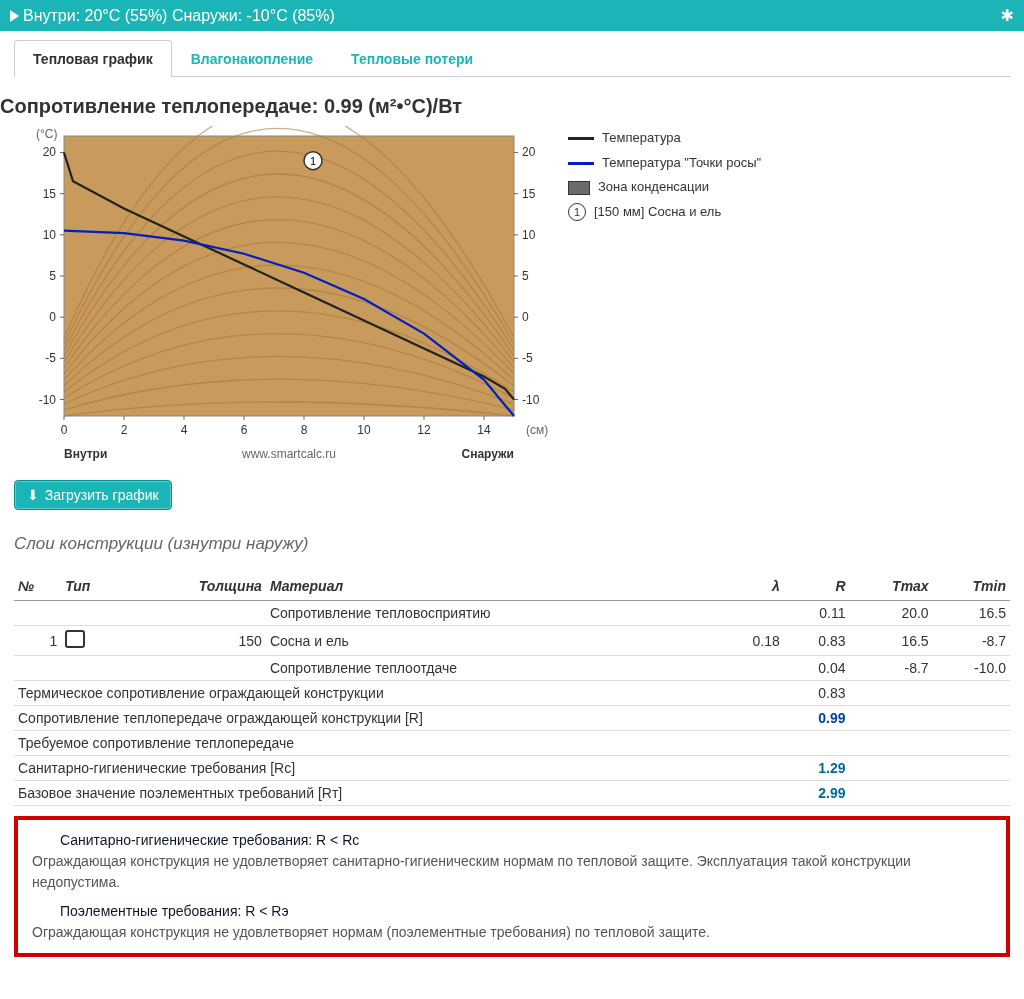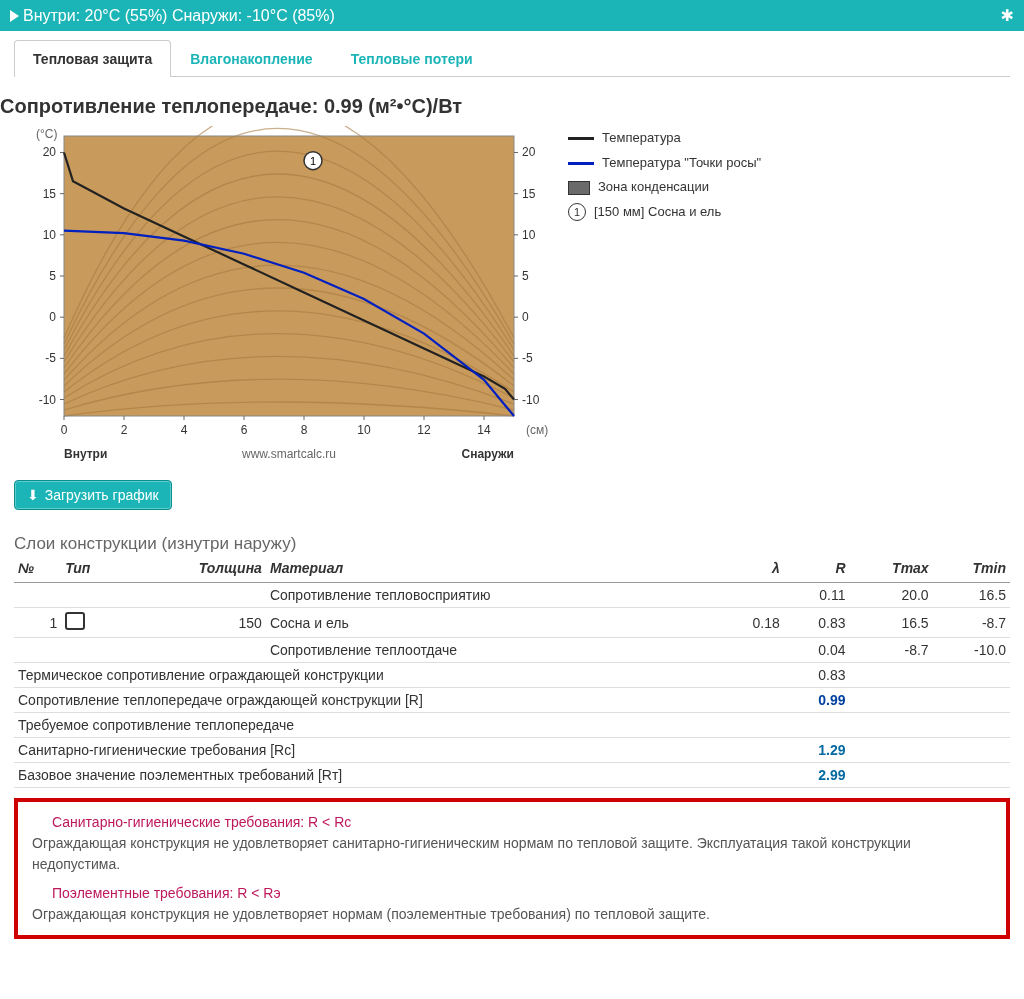--- a/index.html
+++ b/index.html
@@ -12,48 +12,48 @@
 h2.title{text-align:left;font-size:20px;font-weight:bold;margin:18px 0 8px}
 .chart-wrap{display:flex;padding:0 14px}
 .chart-box{position:relative}
 svg{display:block}
 .legend{font-size:13px;padding-left:14px;line-height:1.9}
 .legend .row{display:flex;align-items:center;gap:8px}
 .legend .swatch-line{width:26px;height:0;border-top:3px solid;display:inline-block}
 .legend .swatch-box{width:20px;height:12px;background:#6a6a6a;border:1px solid #333;display:inline-block}
 .legend .circ{width:16px;height:16px;border:1.5px solid #333;border-radius:50%;display:inline-flex;align-items:center;justify-content:center;font-size:11px}
 .dl-btn{margin:14px;background:#1cb5b7;color:#fff;border:1px solid #0a8f91;padding:6px 12px;border-radius:4px;font-size:14px;cursor:pointer;display:inline-flex;align-items:center;gap:6px;box-shadow:inset 0 0 0 1px rgba(255,255,255,.3)}
-.section-title{font-size:17px;color:#666;margin:10px 14px 0}
+.section-title{font-style:italic;font-size:17px;color:#666;margin:10px 14px 18px}
 table{width:calc(100% - 28px);margin:0 14px;border-collapse:collapse;font-size:14px}
 th{text-align:left;font-style:italic;font-weight:bold;border-bottom:1px solid #999;padding:6px 4px}
 th.num,td.num{text-align:right}
 td{padding:4px 4px;border-bottom:1px solid #ddd}
 .blue-b{color:#0040a0;font-weight:bold}
 .red-b{color:#0369a1;font-weight:bold}
 .warn-box{margin:10px 14px 14px;border:4px solid #d00000;padding:10px 14px;font-size:14px;color:#555;line-height:1.5}
-.warn-box .sub{margin-left:20px;color:#be185d}
+.warn-box .sub{margin-left:28px;color:#0f172a}
 .layer-icon{display:inline-block;width:16px;height:14px;border:2px solid #333;border-radius:3px}
 .axis-lbl{font-size:12px;fill:#666;font-family:Arial}
 .tick-lbl{font-size:12px;fill:#333;font-family:Arial}
 </style>
 </head>
 <body>
 
 
 
 <div class="header-bar">
   <div class="left">
     <span class="tri"></span>
     <span>Внутри: 20°C (55%) Снаружи: -10°C (85%)</span>
   </div>
   <span>✱</span>
 </div>
 
 <div class="tabs">
-  <div class="tab active">Тепловая защита</div>
+  <div class="tab active">Тепловая график</div>
   <div class="tab">Влагонакопление</div>
   <div class="tab">Тепловые потери</div>
 </div>
 
 <h2 class="title">Сопротивление теплопередаче: 0.99 (м²•°С)/Вт</h2>
 
 <div class="chart-wrap">
   <div class="chart-box">
     <svg id="chart-svg" width="540" height="340">
         <rect x="50" y="10" width="450" height="280" fill="#c89a5b"></rect>

